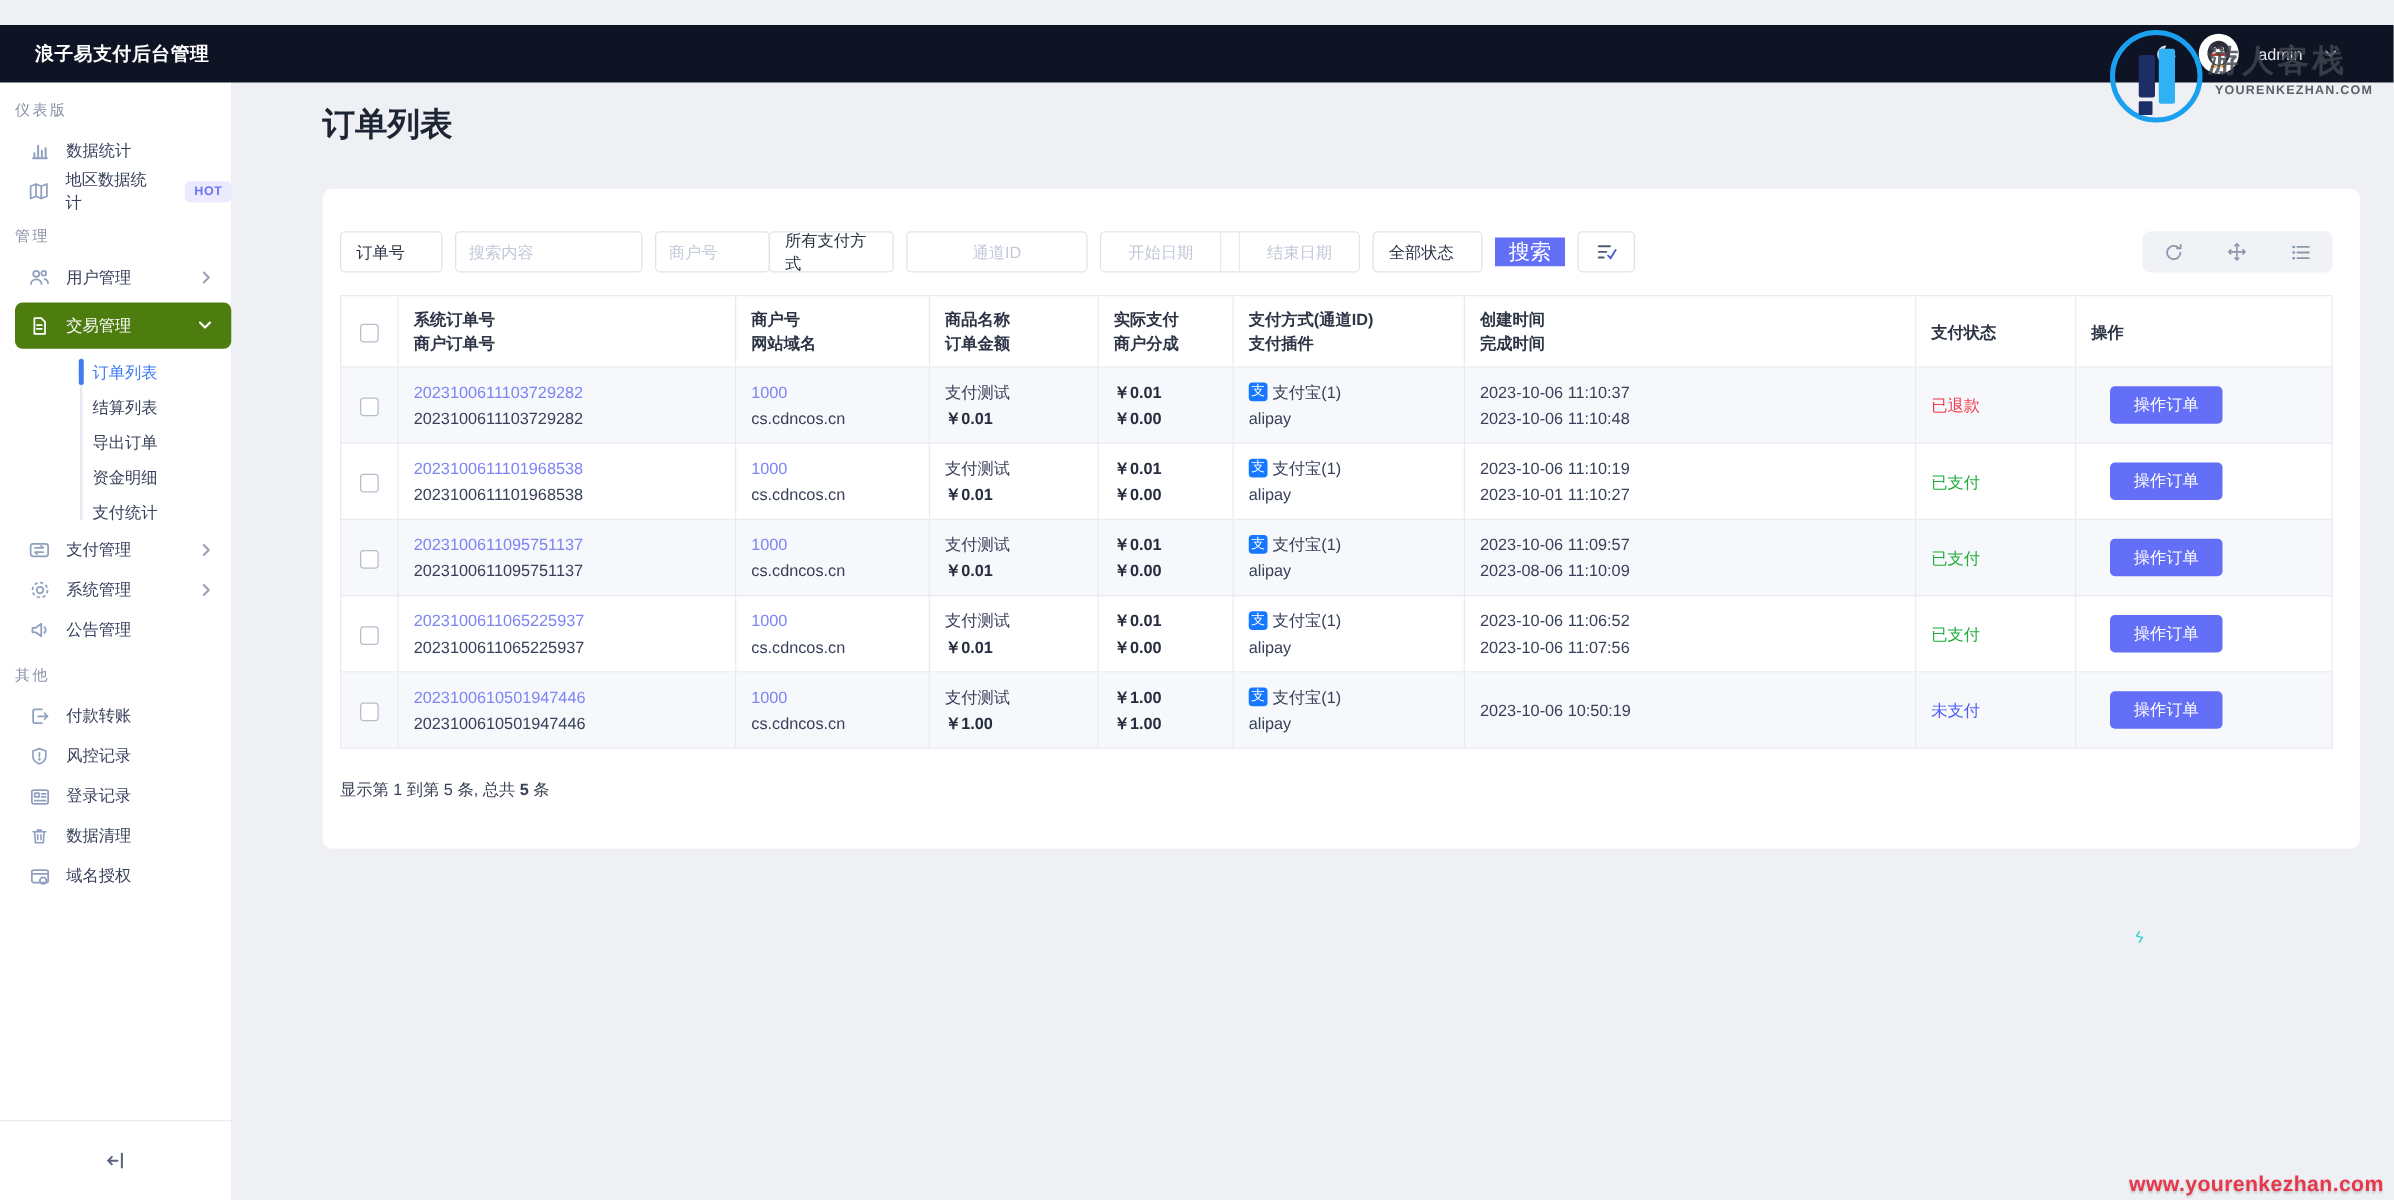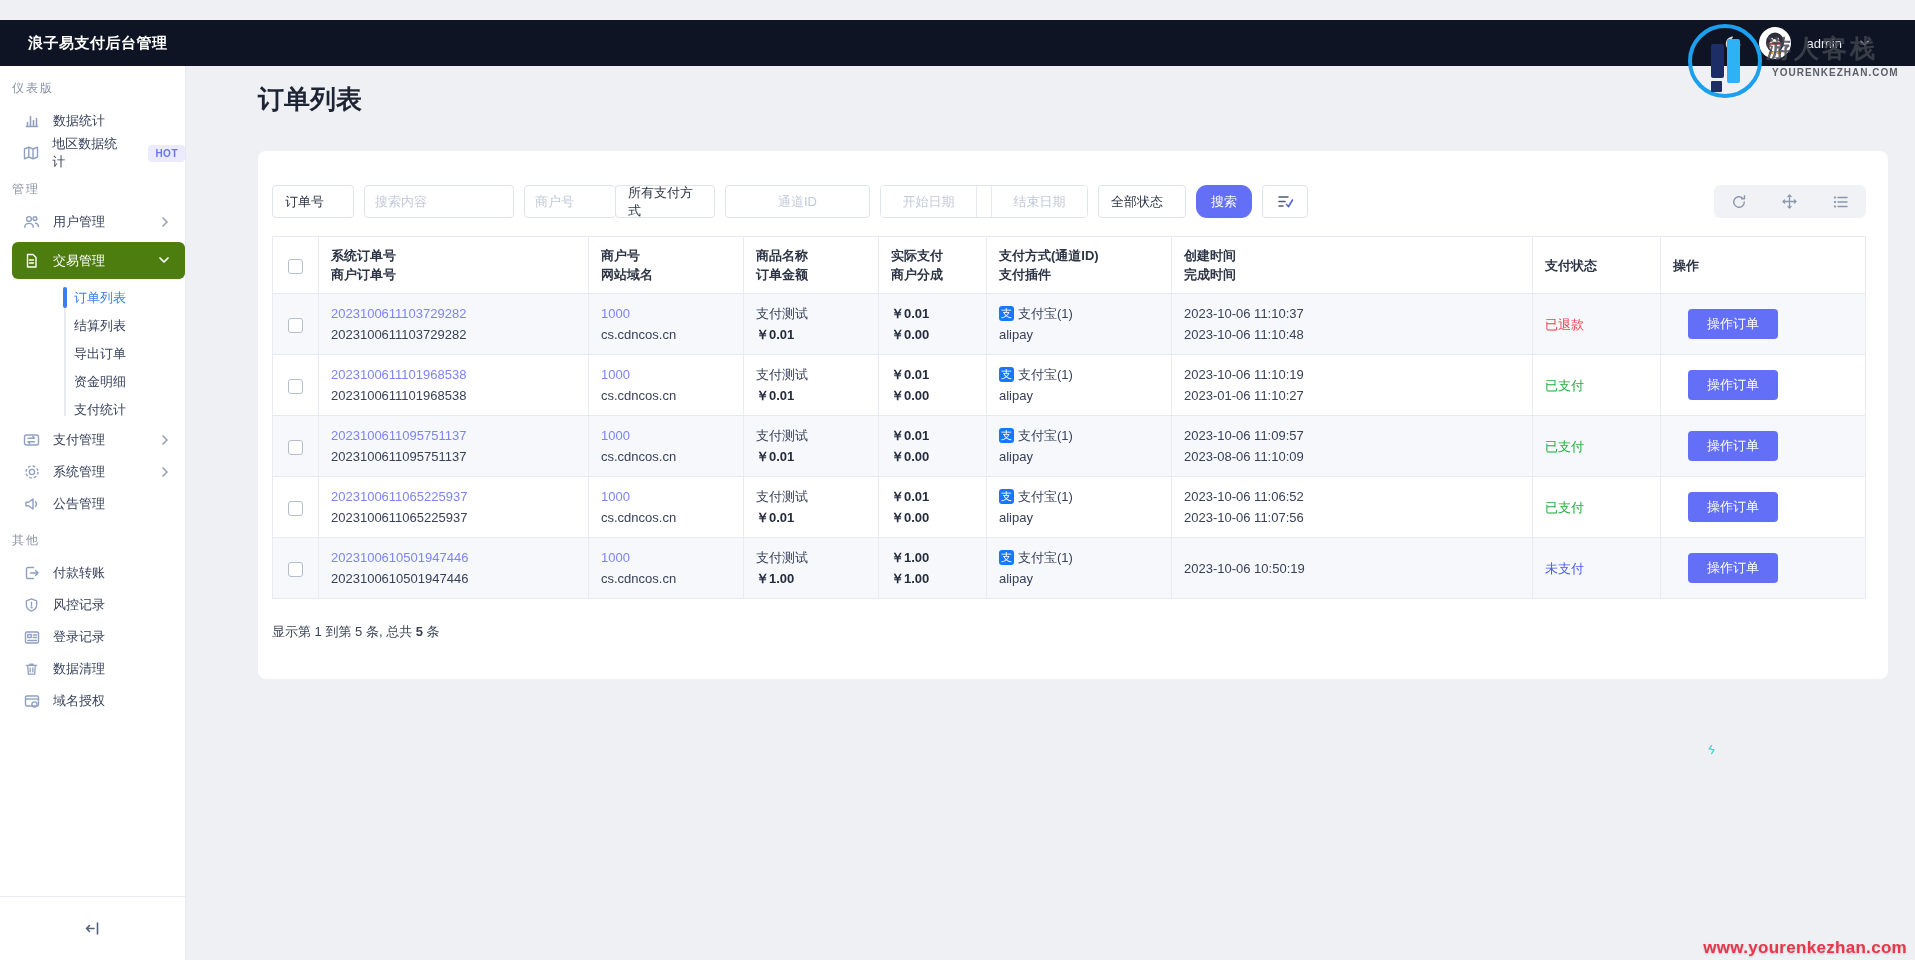--- a/index.html
+++ b/index.html
@@ -42,21 +42,21 @@
   .fc.sel { display:flex; align-items:center; padding:0 12px; cursor:pointer; }
   .fc.inp { padding:0 10px; outline:none; font-family:inherit; }
   .fc.inp::placeholder { color:#c3c9d8; }
   .fc.inp.center { text-align:center; }
   .joined { display:flex; }
   .joined .fc + .fc { margin-left:-1px; }
   .dates { display:flex; border:1px solid #dfe3ed; border-radius:4px; height:33px; overflow:hidden; }
   .dates input { border:none; outline:none; width:95px; text-align:center; font-size:13px; font-family:inherit; color:#2c3445; }
   .dates input::placeholder { color:#c3c9d8; }
   .date-sep { width:16px; border-left:1px solid #e6e9f0; border-right:1px solid #e6e9f0; }
-  .btn-search { height:33px; width:56px; border:none; border-radius:11px; background:#636ff7; color:#fff; font-size:13px; cursor:pointer; font-family:inherit; }
+  .btn-search { height:23px; width:56px; border:none; border-radius:0; background:#636ff7; color:#fff; font-size:17px; cursor:pointer; font-family:inherit; }
   .btn-filter { height:33px; width:46px; border:1px solid #dfe3ed; border-radius:4px; background:#fff; display:flex; align-items:center; justify-content:center; cursor:pointer; color:#4d5a74; }
   .tool-pill { margin-left:auto; height:33px; width:152px; background:#f0f2f6; border-radius:6px; display:flex; align-items:center; justify-content:space-around; color:#8d97aa; }
   .tool-pill .icon-btn { width:30px; height:30px; }
 
   
   table.orders { width:100%; border-collapse:collapse; margin-top:18px; table-layout:fixed; }
   .orders th, .orders td { border:1px solid #e9ebf2; vertical-align:middle; padding:9px 12px; text-align:left; }
   .orders th { font-size:13px; font-weight:700; color:#2c3445; line-height:19px; }
   .orders td { font-size:13px; line-height:21px; color:#39415a; }
   .orders tr.striped td { background:#f6f8fb; }
@@ -444,21 +444,21 @@
             </td>
     <td>
               <div class="method-line">
                 <span class="ali-ic">支</span>
                 <span>支付宝(1)</span>
               </div>
               <div class="sub">alipay</div>
             </td>
     <td>
               <div class="sub">2023-10-06 11:10:19</div>
-              <div class="sub">2023-01-06 11:10:27</div>
+              <div class="sub">2023-10-01 11:10:27</div>
             </td>
     <td><span class="status st-paid">已支付</span></td>
     <td><button class="op-btn">操作订单</button></td>
   </tr>
           <tr class="striped">
     <td class="cb-cell"><span class="cb"></span></td>
     <td>
               <div class="lnk">2023100611095751137</div>
               <div class="sub">2023100611095751137</div>
             </td>

